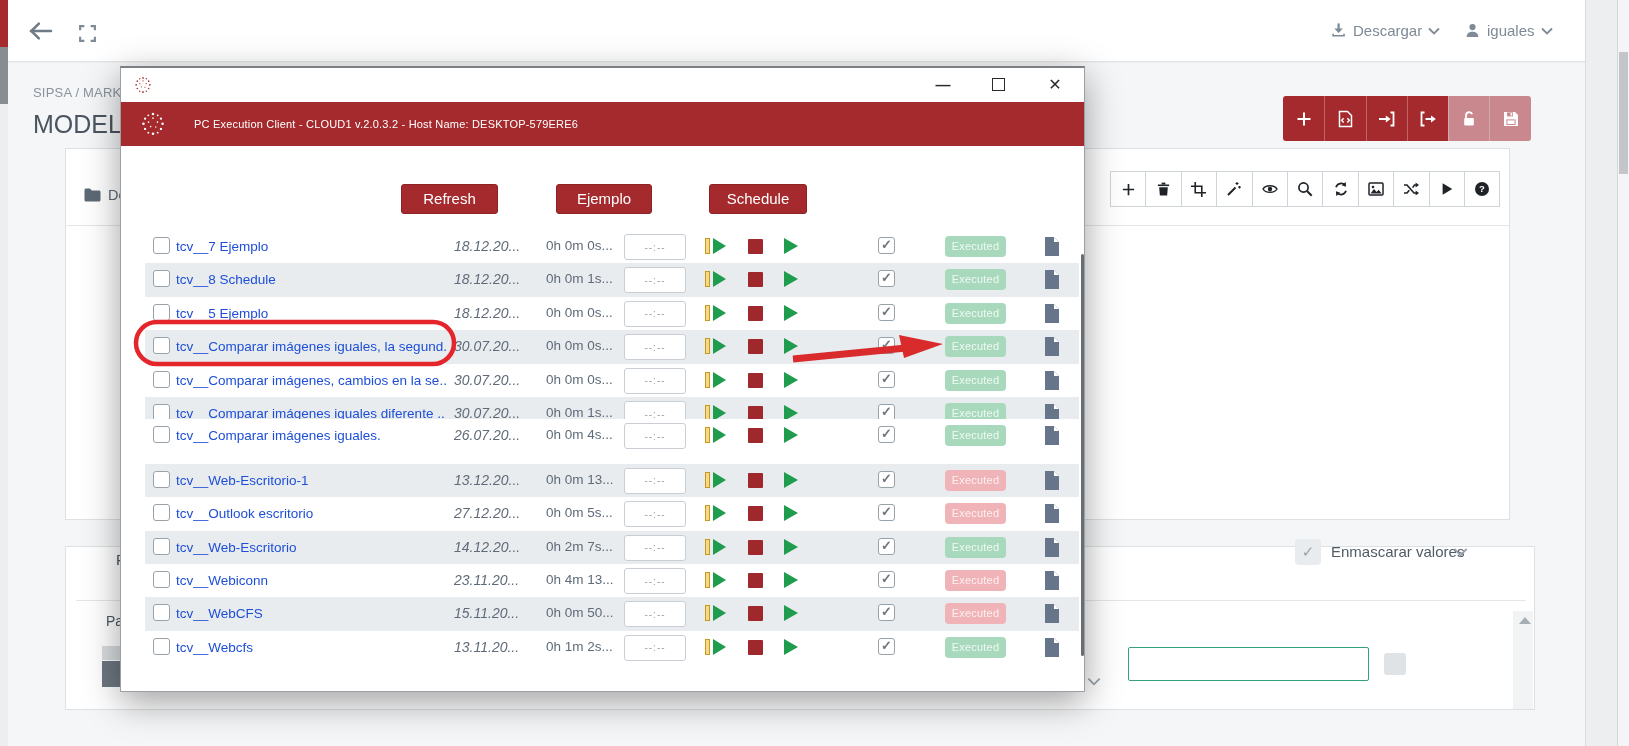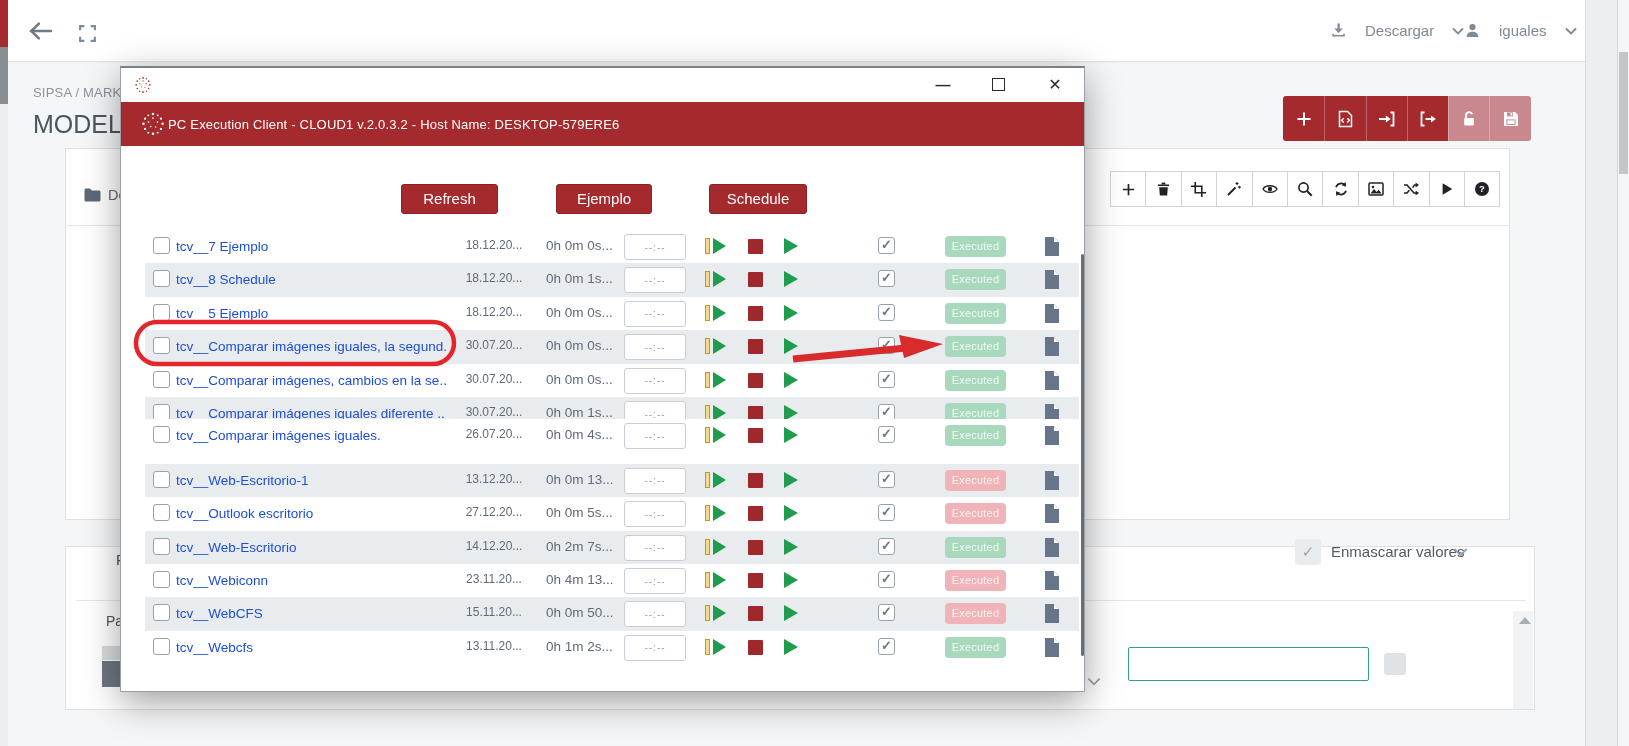--- a/index.html
+++ b/index.html
@@ -5,21 +5,21 @@
   html,body{margin:0;padding:0;background:#dfe1e3;}
   *{box-sizing:border-box;font-family:"Liberation Sans",sans-serif;}
   #app{position:relative;width:1629px;height:746px;background:#eceeef;overflow:hidden;}
   .abs{position:absolute;}
   svg{display:block;}
 
   
   #topbar{left:0;top:0;width:1585px;height:62px;background:#fff;border-bottom:1px solid #e3e6e8;}
   #left-red{left:0;top:0;width:8px;height:47px;background:#a42a2d;}
   #left-gray{left:0;top:47px;width:8px;height:57px;background:#888d91;}
-  .hdr-item{display:flex;align-items:center;gap:18px;color:#7e8a96;font-size:15px;}
+  .hdr-item{display:flex;align-items:center;gap:6px;color:#7e8a96;font-size:15px;}
 
   
   #content-bg{left:8px;top:63px;width:1577px;height:683px;background:#f5f6f7;}
   #breadcrumb{left:33px;top:85px;font-size:13px;color:#8a949e;letter-spacing:.2px;}
   #page-title{left:33px;top:110px;font-size:25px;color:#4a5560;font-weight:500;}
 
   #panel1{left:65px;top:148px;width:1445px;height:372px;background:#fff;border:1px solid #dde1e4;}
   #panel1-hdr{left:0;top:0;width:1443px;height:77px;border-bottom:1px solid #e4e7ea;background:#fff;}
   #folder-tab{left:18px;top:38px;display:flex;align-items:center;gap:7px;color:#5f6b78;font-size:14.5px;}
 
@@ -60,35 +60,35 @@
   
   #modal{left:120px;top:66px;width:965px;height:626px;background:#fff;border:1px solid #9aa0a5;border-top:2px solid #7c8085;box-shadow:0 10px 34px rgba(0,0,0,.38);}
   #titlebar{left:0;top:0;width:100%;height:34px;background:#fff;}
   .winbtn{top:4px;width:32px;height:26px;text-align:center;line-height:26px;font-size:15px;color:#2b2b2b;cursor:pointer;}
   #btn-min{left:806px;font-weight:700;}
   #btn-max{left:861px;}
   #btn-max i{display:inline-block;width:13px;height:13px;border:1.5px solid #2b2b2b;margin-top:6px;}
   #btn-close{left:918px;font-size:16px;}
   #redband{left:0;top:34px;width:100%;height:44px;background:#a42a2d;display:flex;align-items:center;color:#fff;}
   #redband .logo{margin-left:18px;}
-  #modal-title{margin-left:1px;font-size:13px;letter-spacing:.2px;}
+  #modal-title{margin-left:27px;font-size:11px;letter-spacing:.2px;}
   .modal-btn{top:116px;height:30px;background:#a42a2d;border:1px solid #8d2124;border-radius:3px;color:#fff;font-size:15px;text-align:center;line-height:28px;cursor:pointer;}
   #btn-refresh{left:280px;width:97px;}
   #btn-remove{left:435px;width:96px;}
   #btn-schedule{left:588px;width:98px;}
 
   
   #table{left:24px;top:162px;width:934px;height:435px;}
   .trow{position:absolute;left:0;width:934px;height:33.4px;background:#fff;}
   .trow.alt{background:#e9ecef;}
   .trow>*{position:absolute;}
   .cb{left:8px;top:7px;width:17px;height:17px;border:1.5px solid #98a2ab;border-radius:3px;background:#fff;cursor:pointer;}
   .cb.checked::after{content:"✓";position:absolute;left:2px;top:-1px;font-size:13px;font-weight:700;color:#6e7882;}
   .rname{left:31px;top:9px;font-size:13.5px;color:#1d4ed8;white-space:nowrap;overflow:hidden;max-width:270px;cursor:pointer;}
-  .rdate{left:309px;top:8px;width:80px;font-size:12px;color:#5f6b78;text-align:center;}
+  .rdate{left:309px;top:8px;width:80px;font-size:14px;color:#5f6b78;text-align:left;font-style:italic;}
   .rdur{left:401px;top:8px;width:75px;font-size:13.5px;color:#5f6b78;}
   .rtime{left:479px;top:4px;width:62px;height:26px;border:1px solid #c9ced4;border-radius:3px;text-align:center;font-size:10px;outline:none;}
   .rtime::placeholder{color:#9aa3ac;letter-spacing:1px;}
   .resume{left:560px;top:8px;width:24px;height:17px;cursor:pointer;}
   .resume .bar{position:absolute;left:0;top:0;width:5px;height:16px;background:#f3d98a;border:1.5px solid #c9971c;}
   .resume .tri{position:absolute;left:8px;top:0;width:0;height:0;border-left:13px solid #1f9c4d;border-top:8px solid transparent;border-bottom:8px solid transparent;}
   .stop{left:603px;top:9px;width:15px;height:15px;background:#9e282c;border-radius:1px;cursor:pointer;}
   .playg{left:639px;top:8px;width:0;height:0;border-left:14px solid #1f9c4d;border-top:8px solid transparent;border-bottom:8px solid transparent;cursor:pointer;}
   .cb2{left:733px;}
   .badge{left:800px;top:6px;width:61px;height:21px;border-radius:4px;font-size:11px;text-align:center;line-height:21px;letter-spacing:.2px;}

